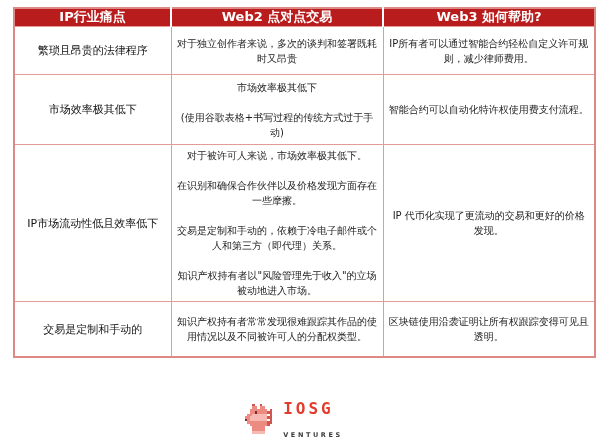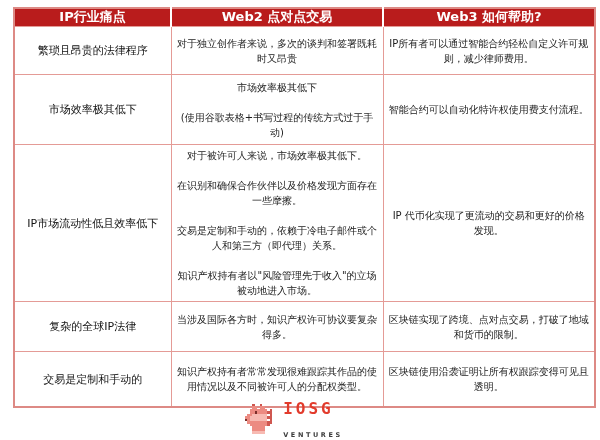--- a/index.html
+++ b/index.html
@@ -121,25 +121,20 @@
         <td class="pain">IP市场流动性低且效率低下</td>
         <td>对于被许可人来说，市场效率极其低下。
 
 在识别和确保合作伙伴以及价格发现方面存在一些摩擦。
 
 交易是定制和手动的，依赖于冷电子邮件或个人和第三方（即代理）关系。
 
 知识产权持有者以"风险管理先于收入"的立场被动地进入市场。</td>
         <td>IP 代币化实现了更流动的交易和更好的价格发现。</td>
       </tr>
-      <tr class="h4">
-        <td class="pain">复杂的全球IP法律</td>
-        <td>当涉及国际各方时，知识产权许可协议要复杂得多。</td>
-        <td>区块链实现了跨境、点对点交易，打破了地域和货币的限制。</td>
-      </tr>
       <tr class="h5">
         <td class="pain">交易是定制和手动的</td>
         <td>知识产权持有者常常发现很难跟踪其作品的使用情况以及不同被许可人的分配权类型。</td>
         <td>区块链使用沿袭证明让所有权跟踪变得可见且透明。</td>
       </tr>
     </tbody>
   </table>
 
   <div class="footer">
     <span class="logo-icon">

